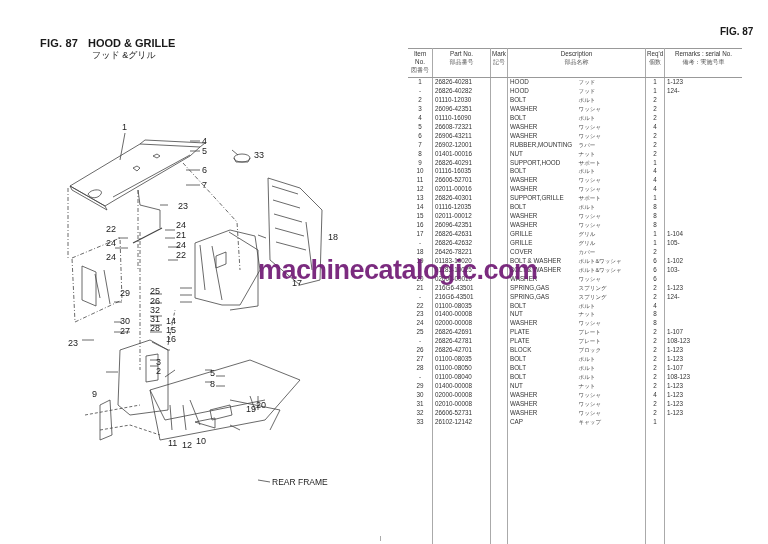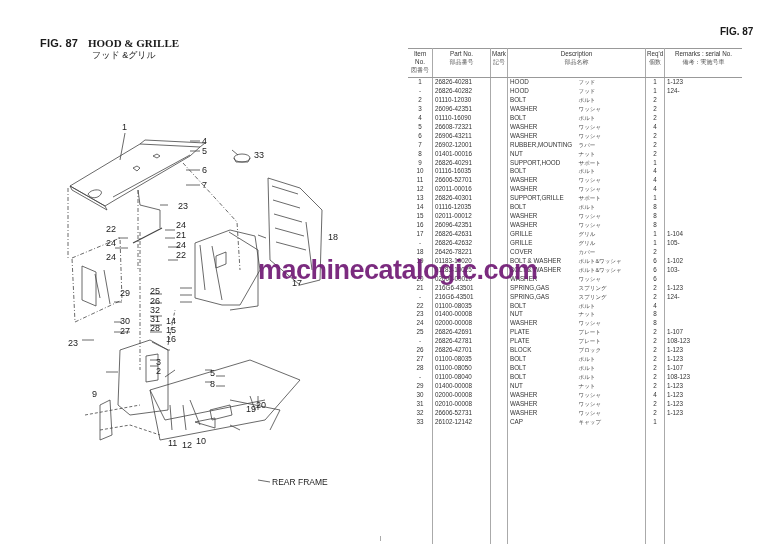--- a/index.html
+++ b/index.html
@@ -1,20 +1,20 @@
 <!DOCTYPE html>
 <html><head>
 <meta charset="utf-8">
 <style>
   html, body { margin:0; padding:0; background:#ffffff; }
   body { width:768px; height:544px; position:relative; overflow:hidden; font-family:"Liberation Sans", sans-serif; color:#1a1a1a; }
   .page { position:absolute; left:0; top:0; width:768px; height:544px; background:#fff; }
 
   .fig-left { position:absolute; left:40px; top:37px; font-size:11px; font-weight:bold; letter-spacing:0.2px; }
-  .title { position:absolute; left:88px; top:37px; font-size:11px; font-weight:bold;font-family:Liberation Serif, serif; }
+  .title { position:absolute; left:88px; top:37px; font-size:11px; font-weight:bold; }
   .title-jp { position:absolute; left:92px; top:49px; font-size:9px; color:#222; }
   .fig-right { position:absolute; left:720px; top:26px; font-size:10px; font-weight:bold; }
 
   .diagram { position:absolute; left:0; top:60px; width:400px; height:440px; }
   .diagram svg { width:100%; height:100%; }
   .callout { font-family:"Liberation Sans", sans-serif; font-size:9px; fill:#222; }
   .rear-frame { font-family:"Liberation Sans", sans-serif; font-size:8.5px; fill:#222; }
 
   .table-wrap { position:absolute; left:408px; top:48px; width:334px; }
   table.parts { border-collapse:collapse; width:334px; font-size:6.3px; line-height:8.7px; color:#333; table-layout:fixed; }

